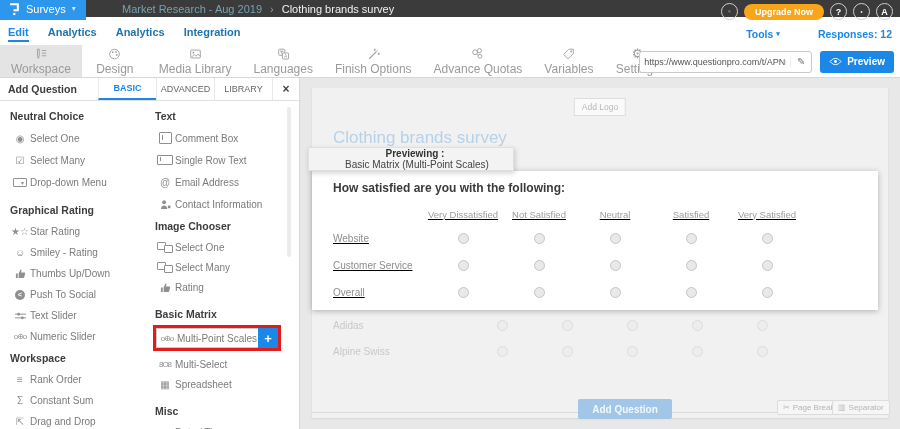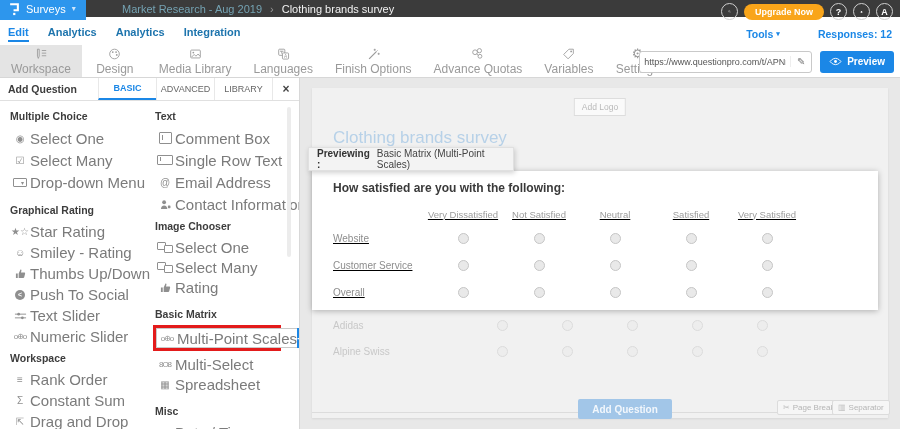--- a/index.html
+++ b/index.html
@@ -55,42 +55,42 @@
   .col1{left:10px;width:136px;}
   .col2{left:155px;width:138px;}
   .sec-title{font-size:10.5px;font-weight:bold;color:#3d3d3d;margin:8px 0 4px;height:14px;line-height:14px;}
   .sec-title.mt10{margin-top:10px;}
   .sec-title.mt4{margin-top:4px;}
   .item{display:flex;align-items:center;height:22px;cursor:pointer;}
   .item.h21{height:21px;}
   .item.h20{height:20px;}
   .ic{width:20px;display:flex;align-items:center;justify-content:center;color:#8f8f8f;font-size:10px;flex:none;}
   .ic.small{font-size:8px;letter-spacing:-1px;}
-  .lbl{font-size:15px;color:#7b7b7b;white-space:nowrap;}
+  .lbl{font-size:10px;color:#7b7b7b;white-space:nowrap;}
   .box-ic{display:inline-block;width:11px;height:10px;border:1px solid #8f8f8f;border-radius:1px;position:relative;}
   .box-ic:after{content:"";position:absolute;left:2px;top:2px;width:1px;height:5px;background:#8f8f8f;}
   .wide-ic{display:inline-block;width:14px;height:8px;border:1px solid #8f8f8f;border-radius:1px;position:relative;}
   .wide-ic:after{content:"";position:absolute;left:2px;top:1px;width:1px;height:4px;background:#8f8f8f;}
   .dd-ic{display:inline-block;width:14px;height:9px;border:1px solid #8f8f8f;border-radius:1px;font-size:6px;line-height:8px;text-align:right;color:#8f8f8f;padding-right:2px;box-sizing:border-box;}
   .imgpair-ic{position:relative;display:inline-block;width:16px;height:12px;}
   .imgpair-ic i{position:absolute;width:7px;height:6px;border:1px solid #8f8f8f;border-radius:1px;background:#fff;}
   .imgpair-ic i:first-child{left:0;top:1px;}
   .imgpair-ic i:last-child{left:7px;top:4px;}
   .share-ic{display:inline-block;width:10px;height:10px;border-radius:50%;background:#8f8f8f;color:#fff;font-size:7px;line-height:10px;text-align:center;font-weight:bold;}
   .highlight{border:3px solid var(--highlight_red,#e31b1b);width:122px;margin:1px 0 3px -2px;display:flex;align-items:stretch;height:20px;}
   .hl-item{flex:1;display:flex;align-items:center;background:#fff;border:1px solid #c9c9c9;border-right:none;box-sizing:border-box;cursor:pointer;}
   .hl-plus{width:20px;background:var(--accent,#1b87e6);color:#fff;display:flex;align-items:center;justify-content:center;font-size:13px;font-weight:bold;cursor:pointer;}
   .panel-scroll{position:absolute;right:2px;top:6px;width:4px;height:150px;background:#ececec;border-radius:2px;}
 
   
   .main{position:relative;flex:1;background:#e8e8e8;overflow:hidden;}
   .card{position:absolute;left:12px;top:10px;width:576px;height:330px;background:#f1f1f1;box-shadow:0 1px 2px rgba(0,0,0,0.08);}
   .add-logo{position:absolute;left:50%;top:10px;transform:translateX(-50%);padding:3px 7px;background:#fafafa;border:1px solid #ddd;color:#b9b9b9;font-size:8.5px;cursor:pointer;}
   .survey-title{position:absolute;left:21px;top:40px;font-size:17px;color:#b7d1e8;}
-  .tooltip{position:absolute;left:8px;top:69px;width:206px;height:24px;background:#f3f3f3;border:1px solid #e0e0e0;box-shadow:1px 2px 5px rgba(0,0,0,0.18);display:flex;align-items:center;padding-left:8px;box-sizing:border-box;z-index:5;}
+  .tooltip{position:absolute;left:8px;top:69px;width:206px;height:24px;background:#f3f3f3;border:1px solid #e0e0e0;box-shadow:1px 2px 5px rgba(0,0,0,0.18);display:flex;align-items:center;padding-left:8px;box-sizing:border-box;z-index:5;flex-direction:column;}
   .tooltip .tt-b{font-size:10px;font-weight:bold;color:#333;}
   .tooltip .tt-v{font-size:10px;color:#444;margin-left:4px;}
   .overlay{position:absolute;left:12px;top:93px;width:566px;height:139px;background:#fff;box-shadow:0 1px 6px rgba(0,0,0,0.28);z-index:3;}
   .question{position:absolute;left:21px;top:10px;font-size:12px;font-weight:700;color:#3a3a3a;}
   .m-grid{position:absolute;left:0;top:32px;width:630px;text-decoration:underline;}
   .m-row{display:flex;align-items:center;height:27px;padding-left:21px;}
   .m-row.head{height:22px;}
   .m-label{width:92px;font-size:10px;color:#8d8d8d;flex:none;}
   .m-cell{width:76px;display:flex;justify-content:center;flex:none;}
   .m-colhead{font-size:9.5px;color:#9b9b9b;text-align:center;}
@@ -259,21 +259,21 @@
       <div class="panel-header">
         <span class="panel-title">Add Question</span>
         <span class="tab active">BASIC</span>
         <span class="tab">ADVANCED</span>
         <span class="tab">LIBRARY</span>
         <span class="panel-close">×</span>
       </div>
       <div class="panel-body">
 
         <div class="col col1">
-          <div class="sec-title">Multiple Choice</div>
+          <div class="sec-title">Neutral Choice</div>
           <div class="item">
               <span class="ic">◉</span>
               <span class="lbl">Select One</span>
             </div>
           <div class="item">
               <span class="ic">☑</span>
               <span class="lbl">Select Many</span>
             </div>
           <div class="item">
               <span class="ic">

